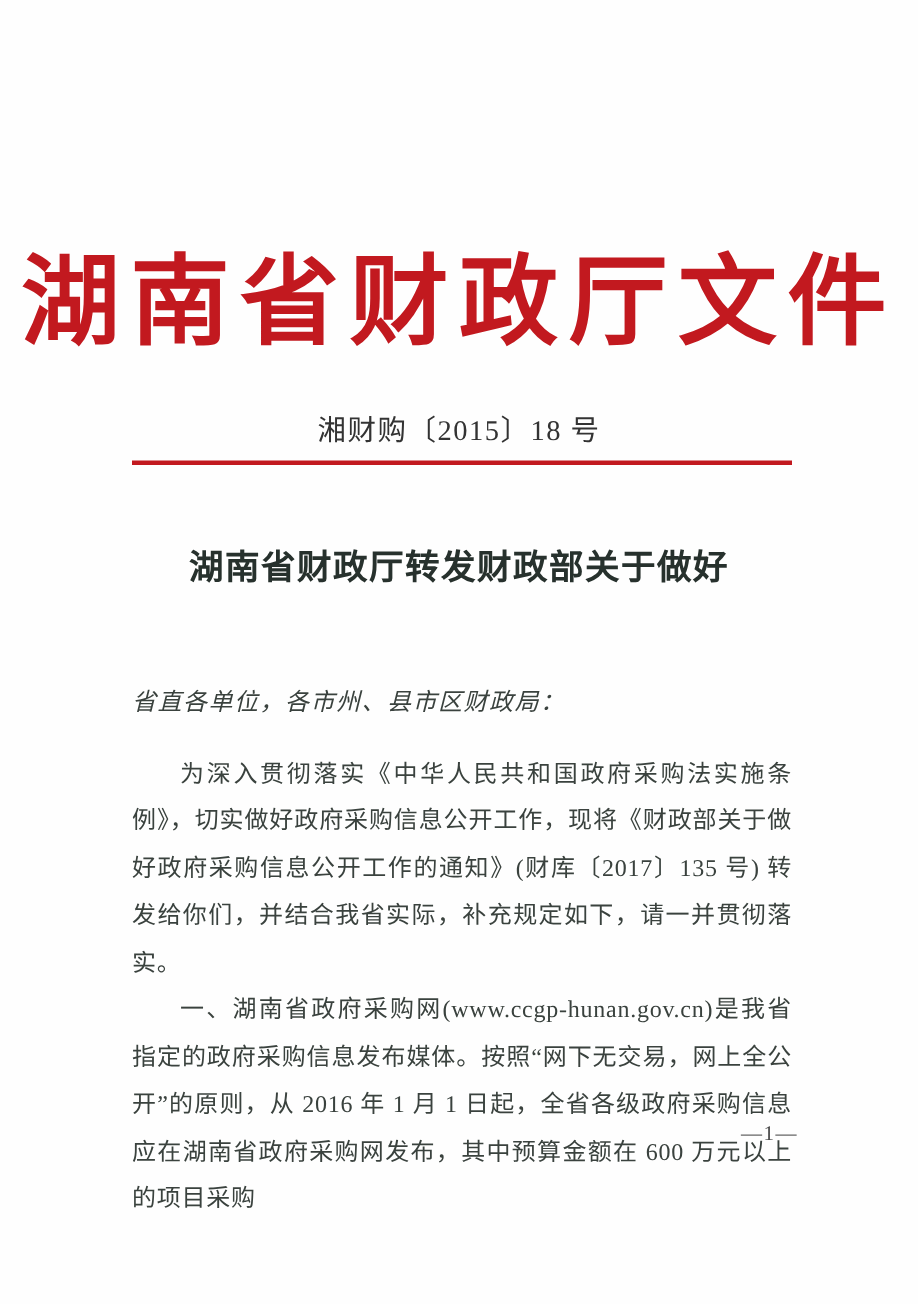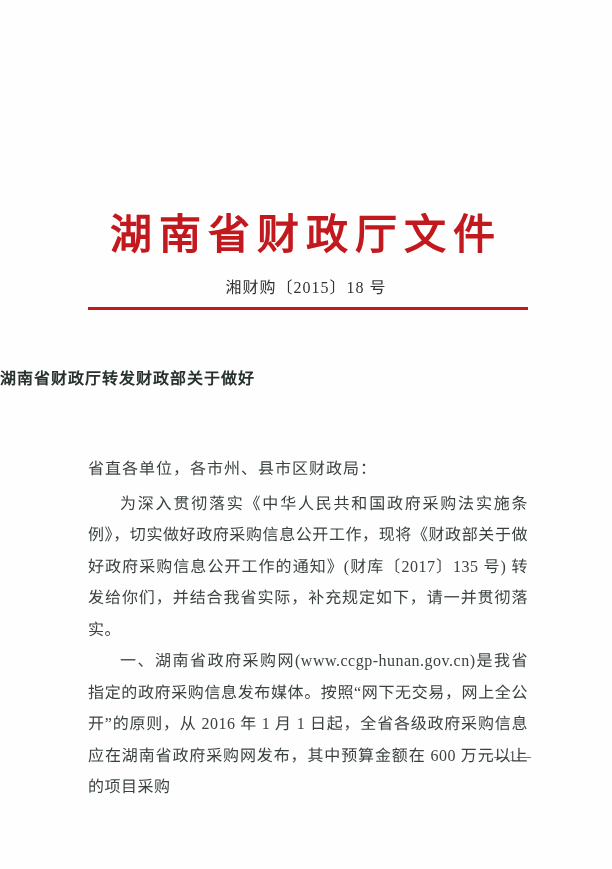--- a/index.html
+++ b/index.html
@@ -16,71 +16,72 @@
     overflow: hidden;
     font-family: "Liberation Serif", "DejaVu Serif", serif;
     color: #3a423e;
   }
   .agency-header {
     position: absolute;
     top: 168px;
     left: 0;
     width: 100%;
     text-align: center;
-    font-size: 42px;
+    font-size: 66px;
     line-height: 70px;
     font-weight: bold;
     color: #c2191f;
     letter-spacing: 7px;
     white-space: nowrap;
-    margin-top: 32px;
   }
   .doc-number {
     position: absolute;
     top: 276px;
     left: 0;
     width: 100%;
     text-align: center;
-    font-size: 16px;
+    font-size: 19px;
     line-height: 24px;
     color: #333333;
     letter-spacing: 1px;
   }
   .red-rule {
     position: absolute;
     top: 307px;
     left: 88px;
     width: 440px;
     height: 3px;
     background: #c2191f;
   }
   .doc-title {
     position: absolute;
     top: 363px;
     left: 0;
     width: 100%;
-    font-size: 16px;
+    text-align: center;
+    font-size: 23px;
     line-height: 32px;
     font-weight: bold;
     color: #27312d;
     letter-spacing: 1px;
   }
   .body-text {
     position: absolute;
     top: 453px;
     left: 88px;
     width: 440px;
     font-size: 16px;
     line-height: 31.5px;
     text-align: justify;
     color: #3a423e;
   }
   .salutation {
-    margin: 0 0 3px 0;
+    margin: 0 0 16px 0;
     letter-spacing: 1px;
+    font-style: italic;
   }
   .para {
     margin: 0;
     text-indent: 2em;
     letter-spacing: 0.5px;
   }
   .page-number {
     position: absolute;
     top: 749px;
     right: 80px;

